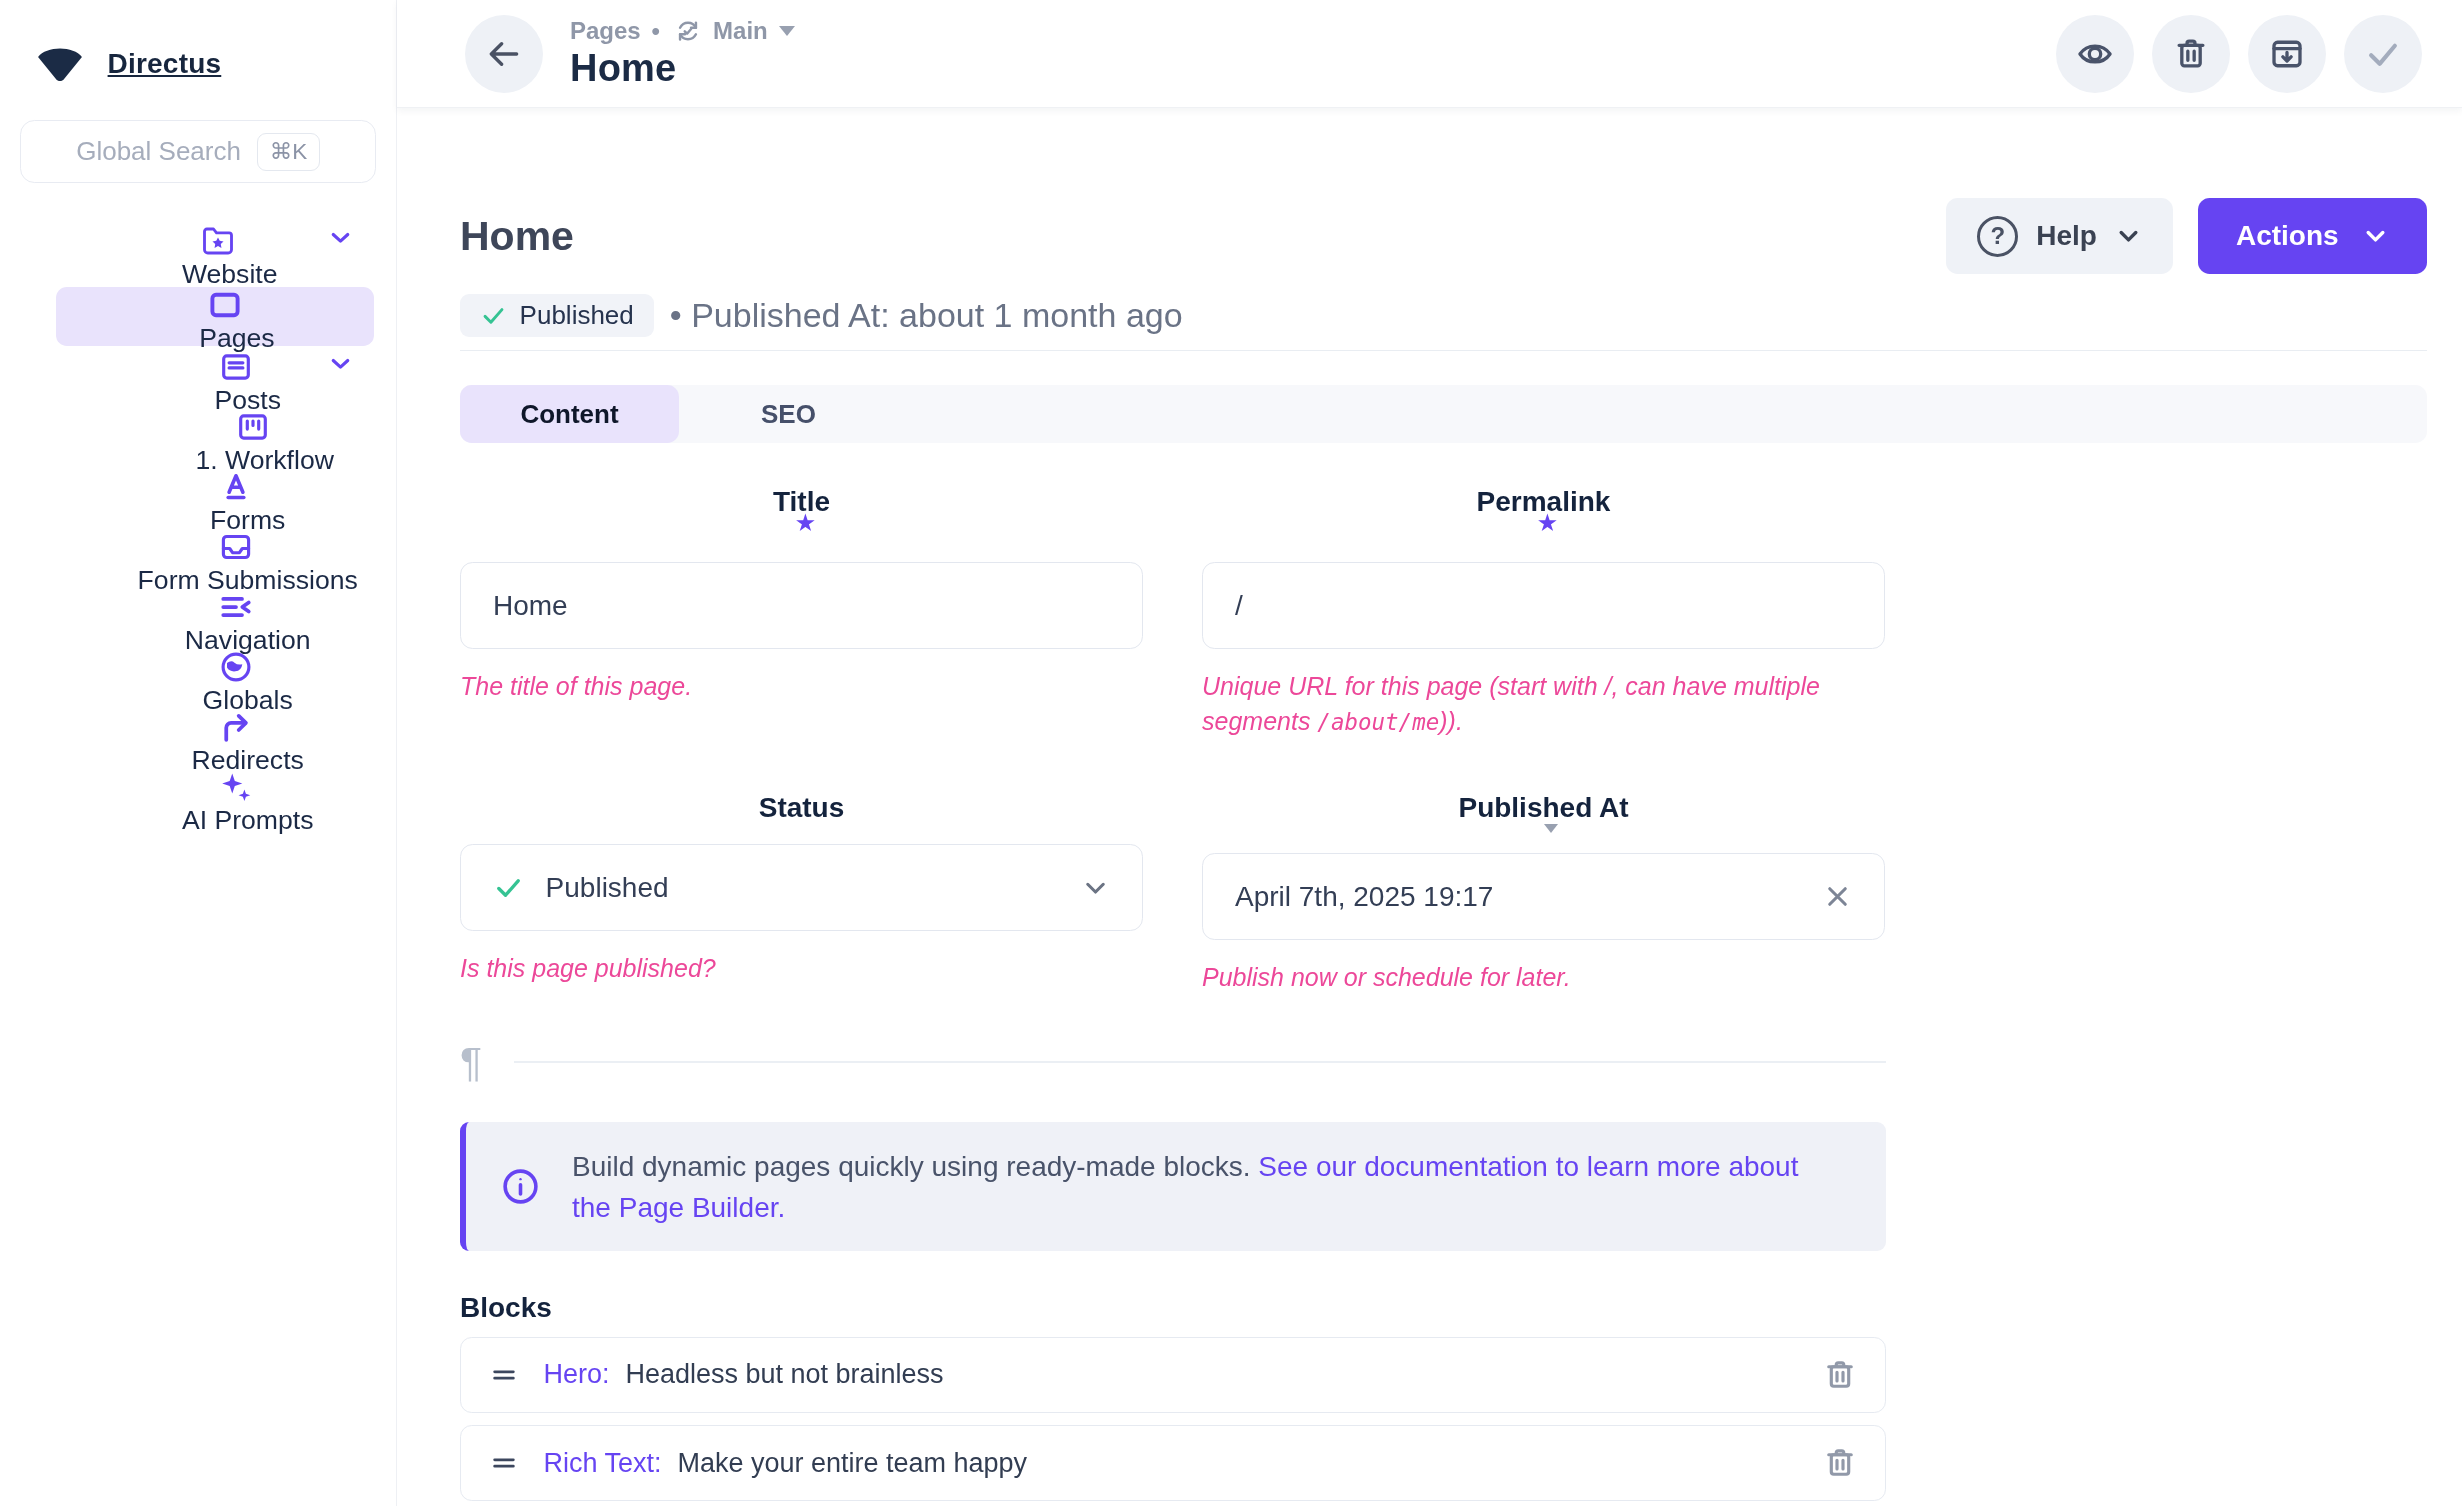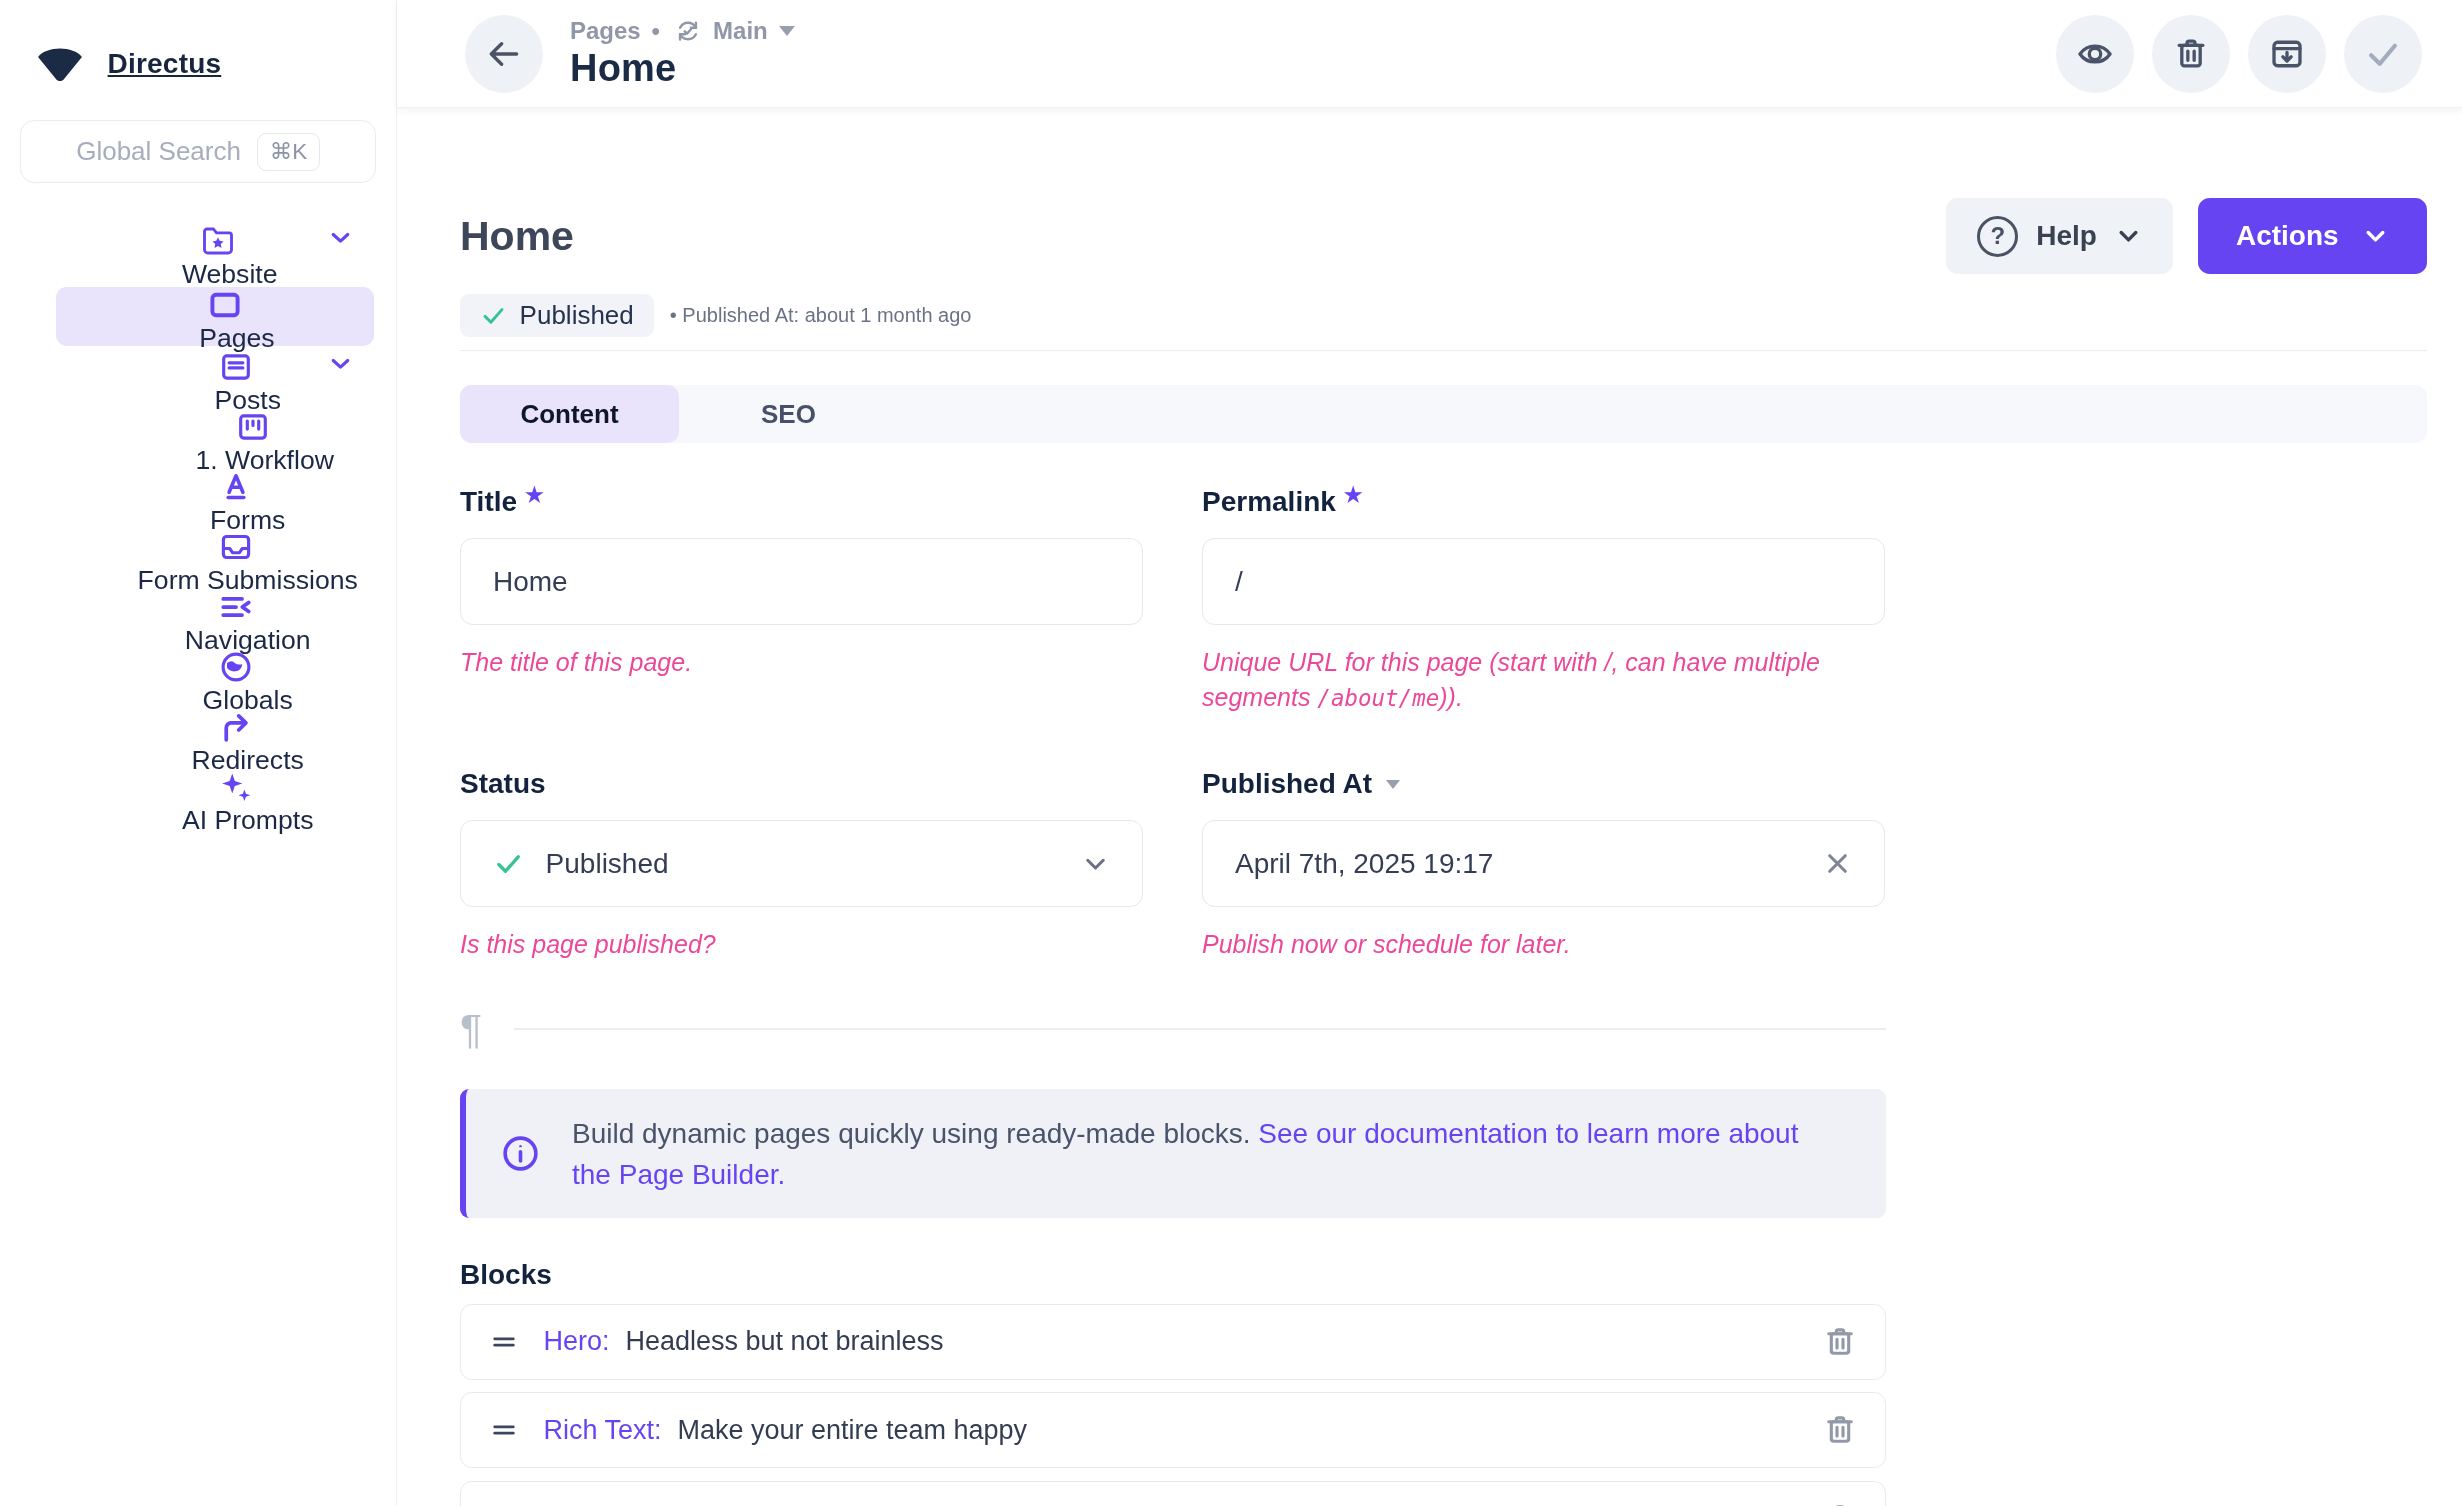--- a/index.html
+++ b/index.html
@@ -61,34 +61,34 @@
   .btn-help { background:#EFF2F7; color:#3A4252; padding:0 31px; gap:18px; }
   .qmark { width:41px; height:41px; border:3.2px solid #4A5264; border-radius:50%; display:flex; align-items:center;
     justify-content:center; font-size:24px; font-weight:700; color:#4A5264; }
   .btn .bchev { width:27px; height:27px; }
   .btn-actions { background:#6644F2; color:#fff; padding:0 38px; gap:23.4px; font-weight:700; }
 
   .status-row { margin-top:20px; display:flex; align-items:center; gap:16px; }
   .pill { height:43px; border-radius:9px; background:#F1F3F8; display:flex; align-items:center; gap:12.6px;
     padding:0 20px; font-size:26px; font-weight:500; color:#26334E; }
   .pill svg { width:27px; height:27px; color:#35C393; stroke-width:2.6; }
-  .meta { font-size:20px; color:#6A7386; }
+  .meta { font-size:34px; color:#6A7386; }
   .hrline { margin-top:12.6px; height:1.8px; background:#E9EDF2; border:none; width:100%; }
 
   .tabstrip { margin-top:34px; height:58px; background:#F7F8FB; border-radius:11.7px; display:flex; }
   .tab { width:219px; height:58px; display:flex; align-items:center; justify-content:center;
     font-size:26px; font-weight:700; color:#46506A; cursor:pointer; border-radius:11.7px; }
   .tab.active { background:#E9E3FC; color:#0f172a; }
 
   .form-area { width:1426px; }
   .form-row { display:flex; gap:59px; }
   .form-row.r1 { margin-top:43px; }
   .form-row.r2 { margin-top:52px; }
   .field { width:683px; }
-  .flabel { font-size:28px; font-weight:700; color:#14233D; display:flex; align-items:center; }
+  .flabel { font-size:28px; font-weight:700; color:#14233D; display:flex; align-items:center;flex-direction:column; }
   .req { color:#6644F2; font-size:21px; margin-left:8px; transform:translateY(-7.2px); }
   .flabel .caret-down { margin-left:14.4px; border-left-width:7.2px; border-right-width:7.2px; border-top-width:9px; }
   .input { margin-top:20px; position:relative; height:87px; border:1.8px solid #E3E7EF; border-radius:12.6px;
     background:#fff; display:flex; align-items:center; padding:0 32px; }
   .input input { border:none; outline:none; background:transparent; flex:1; font-family:inherit;
     font-size:28px; color:#333E55; }
   .input .gcheck { width:31px; height:31px; color:#35C393; stroke-width:2.6; margin-right:21.6px; }
   .input .dchev { position:absolute; right:31px; width:31px; height:31px; color:#6B7383; }
   .input .xclear { position:absolute; right:31px; width:31px; height:31px; color:#7D8596; cursor:pointer; }
   .note { margin-top:20px; font-size:25px; font-style:italic; color:#ec4899; line-height:35px; }

